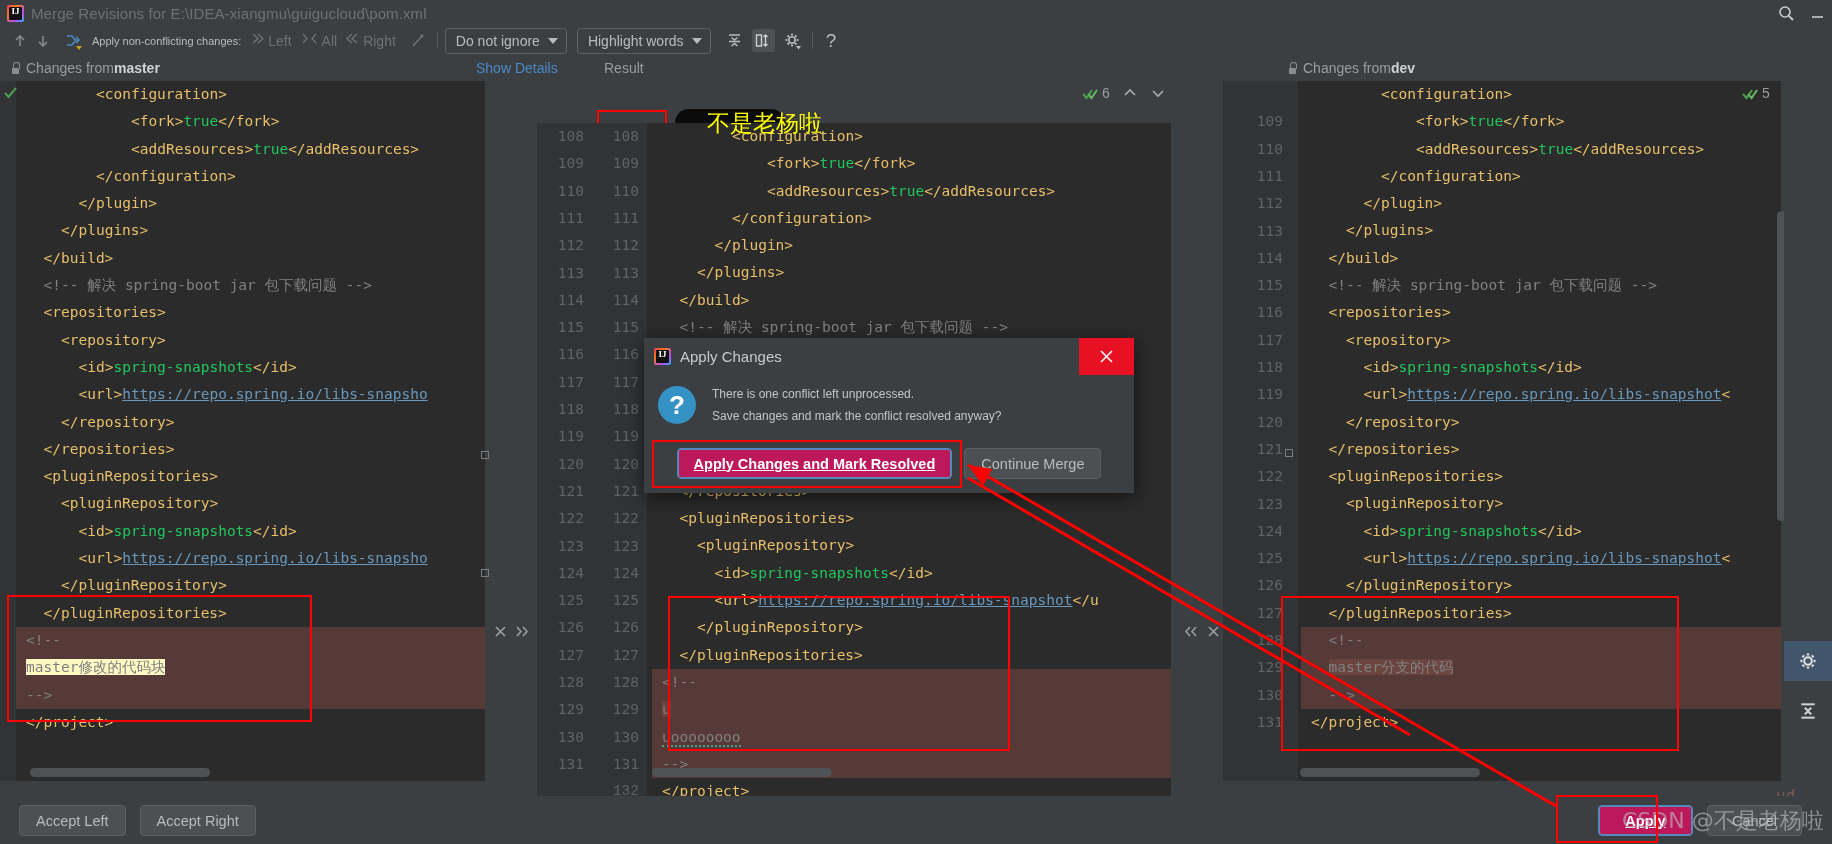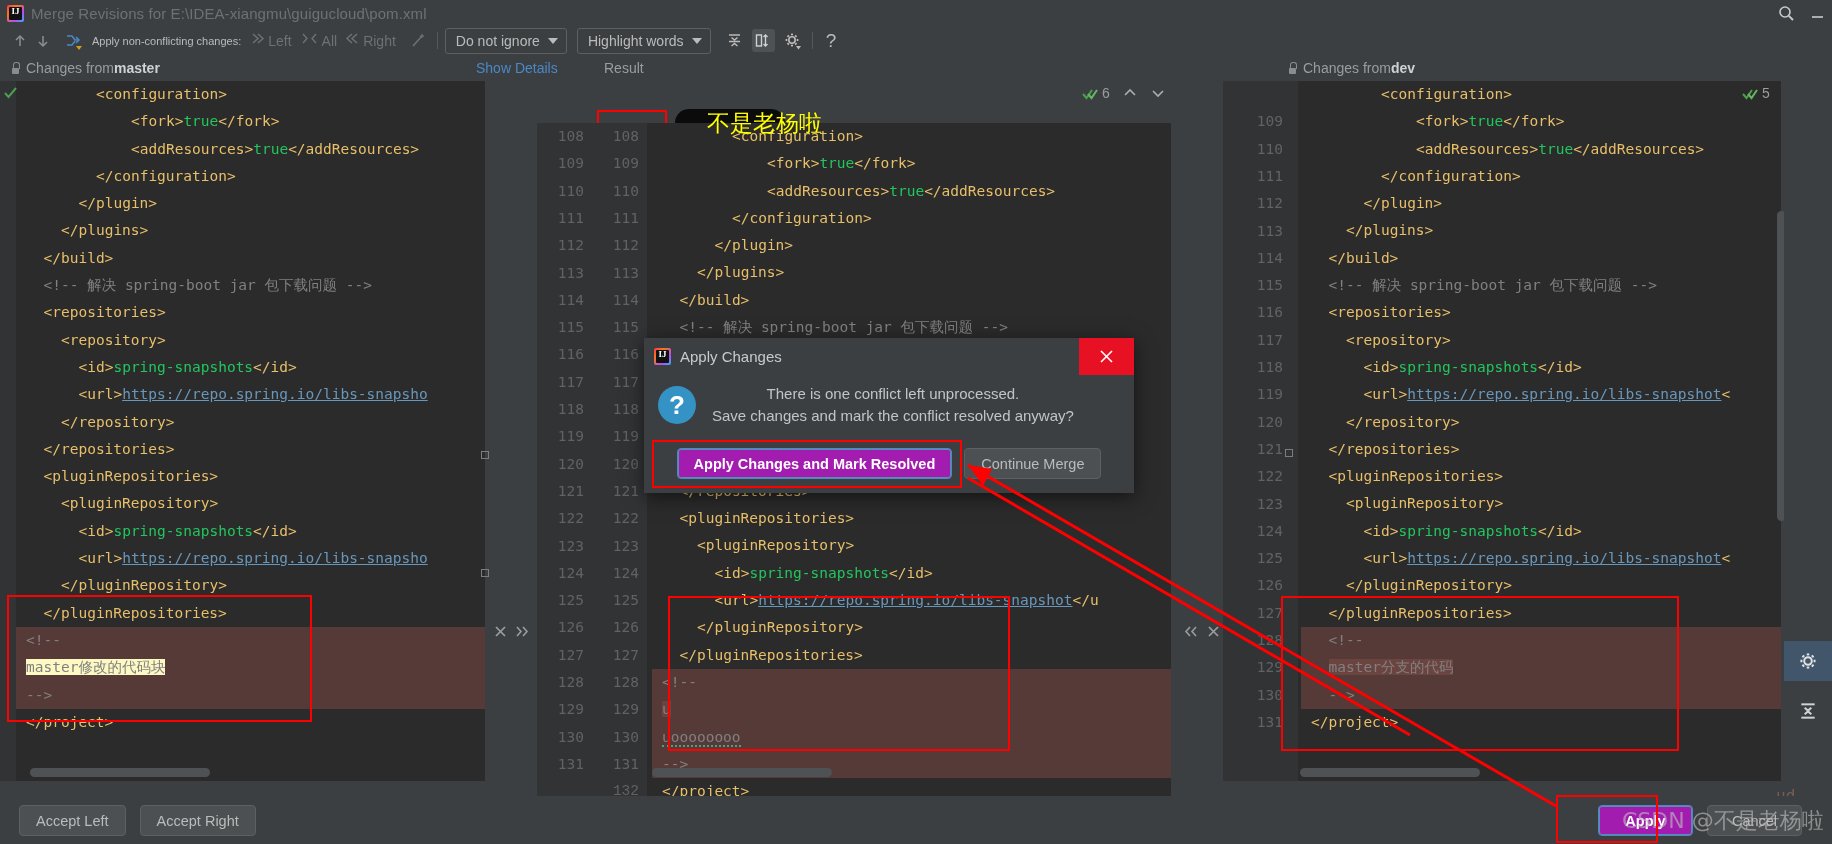--- a/index.html
+++ b/index.html
@@ -91,27 +91,27 @@
     background:#3c3f41; box-shadow:0 4px 18px rgba(0,0,0,.55); }
   .dlg-title{ height:37px; display:flex; align-items:center; padding-left:10px; gap:9px;
     background:#3c3f41; }
   .dlg-title .dt{ font-size:15px; color:#c8cacb; }
   .dlg-close{ position:absolute; right:0; top:0; width:55px; height:37px; background:#e81123;
     display:flex; align-items:center; justify-content:center; cursor:pointer; }
   .dlg-body{ display:flex; padding:8px 14px 0 14px; gap:16px; }
   .qicon{ width:38px;height:38px;border-radius:19px;background:#3592c4; flex:none; position:relative;
     display:flex;align-items:center;justify-content:center; color:#fff; font-size:26px; font-weight:bold;
     font-family:"Liberation Sans", sans-serif; margin-top:3px;}
-  .dlg-msg div{ font-size:15px; color:#c2c4c5; line-height:22px; white-space:nowrap;text-align:center;}
+  .dlg-msg div{ font-size:12px; color:#c2c4c5; line-height:22px; white-space:nowrap;}
   .dlg-buttons{ position:absolute; left:0; right:0; bottom:14px; display:flex; justify-content:center; gap:12px; }
   .btn{ height:31px; border:1px solid #5e6060; border-radius:4px; background:#4c5052; color:#bbbbbb;
     font-size:14.5px; padding:0 16px; display:flex; align-items:center; justify-content:center; cursor:pointer;
     white-space:nowrap; }
-  .btn-primary{ background:#a21caf; border:1px solid #4a88c7; color:#ffffff; font-weight:bold;
-    box-shadow:inset 0 0 0 1px #5e8bb0; }
+  .btn-primary{ background:#be185d; border:1px solid #4a88c7; color:#ffffff; font-weight:bold;
+    box-shadow:inset 0 0 0 1px #5e8bb0;text-decoration:underline; }
 
   
   .bottombar{ position:absolute; left:0; top:796px; width:1832px; height:48px; background:#3c3f41; }
   .bb-left{ position:absolute; left:19px; top:9px; display:flex; gap:14px; }
   .bb-right{ position:absolute; right:30px; top:9px; display:flex; gap:14px; }
   .watermark{ position:absolute; left:1622px; top:806px; font-size:22px; color:rgba(190,190,190,.62);
     font-family:"DejaVu Sans", sans-serif; white-space:nowrap; }
 
   
   .rightstrip{ position:absolute; right:0; top:81px; width:48px; height:700px; background:#3c3f41; }

